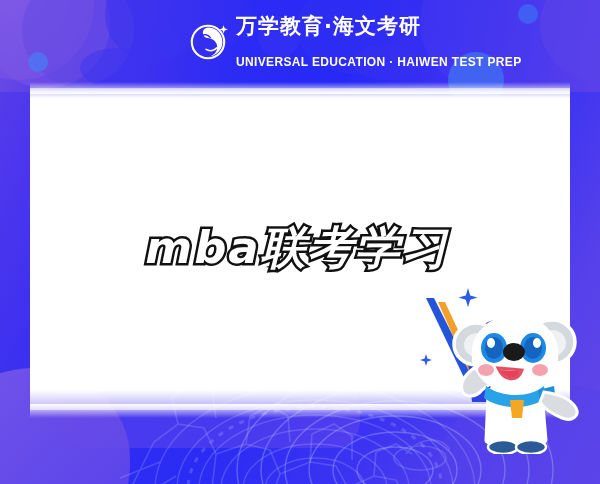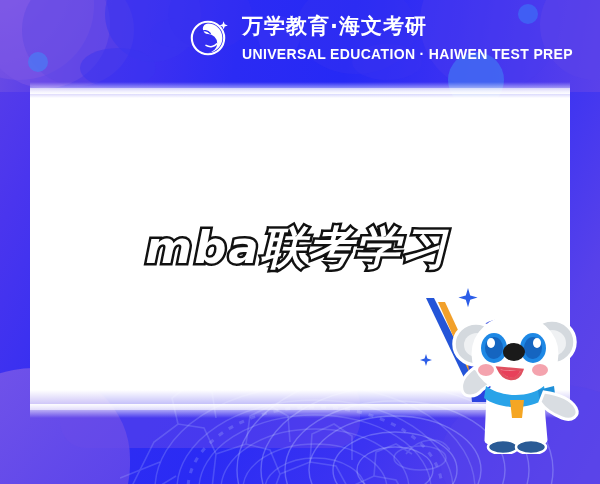--- a/index.html
+++ b/index.html
@@ -65,31 +65,31 @@
     background:linear-gradient(to bottom,rgba(255,255,255,.55) 0px,#fff 10px,#fff 302px,rgba(255,255,255,.55) 322px);
     box-shadow:0 0 0 0 rgba(0,0,0,0);
   }
   .card-fadetop{position:absolute;left:30px;top:82px;width:540px;height:12px;
     background:linear-gradient(to bottom,rgba(255,255,255,0),rgba(255,255,255,.95));}
   .card-fadebot{position:absolute;left:30px;top:404px;width:540px;height:14px;
     background:linear-gradient(to bottom,rgba(255,255,255,.95),rgba(255,255,255,0));}
 
   
   .logo{
-    position:absolute;left:186px;top:14px;display:flex;align-items:center;gap:10px;
+    position:absolute;left:186px;top:14px;display:flex;align-items:center;gap:4px;
   }
   .logo-mark{width:46px;height:46px;position:relative;flex:0 0 auto;}
   .logo-text{display:flex;flex-direction:column;justify-content:center;}
   .logo-cn{
     color:#fff;font-size:21px;font-weight:bold;letter-spacing:1px;line-height:24px;
     font-family:"DejaVu Sans","Liberation Sans",sans-serif;white-space:nowrap;
   }
   .logo-en{
-    color:#fff;font-size:14px;font-weight:bold;letter-spacing:.35px;line-height:12px;
-    white-space:nowrap;margin-top:10px;
+    color:#fff;font-size:12px;font-weight:bold;letter-spacing:.35px;line-height:12px;
+    white-space:nowrap;margin-top:18px;
   }
 
   
   .headline{
     position:absolute;left:0;right:6px;top:218px;text-align:center;
     font-family:"DejaVu Sans","Liberation Sans",sans-serif;
     font-size:45px;font-weight:bold;font-style:italic;letter-spacing:2px;
     color:#fff;
     -webkit-text-stroke:5px #111;
     paint-order:stroke fill;

